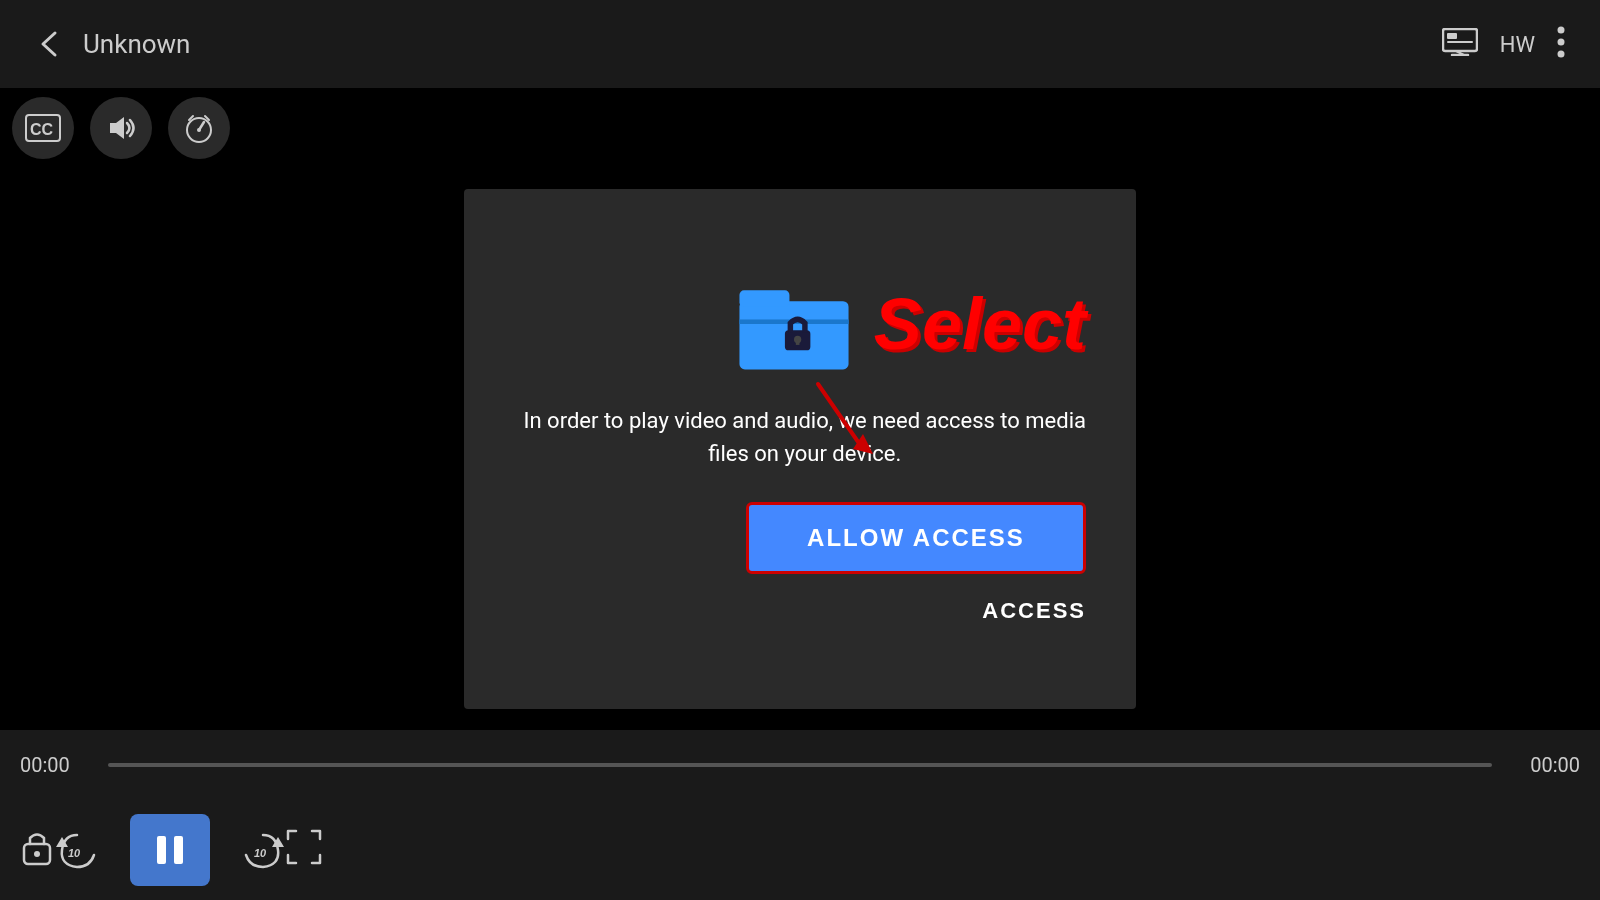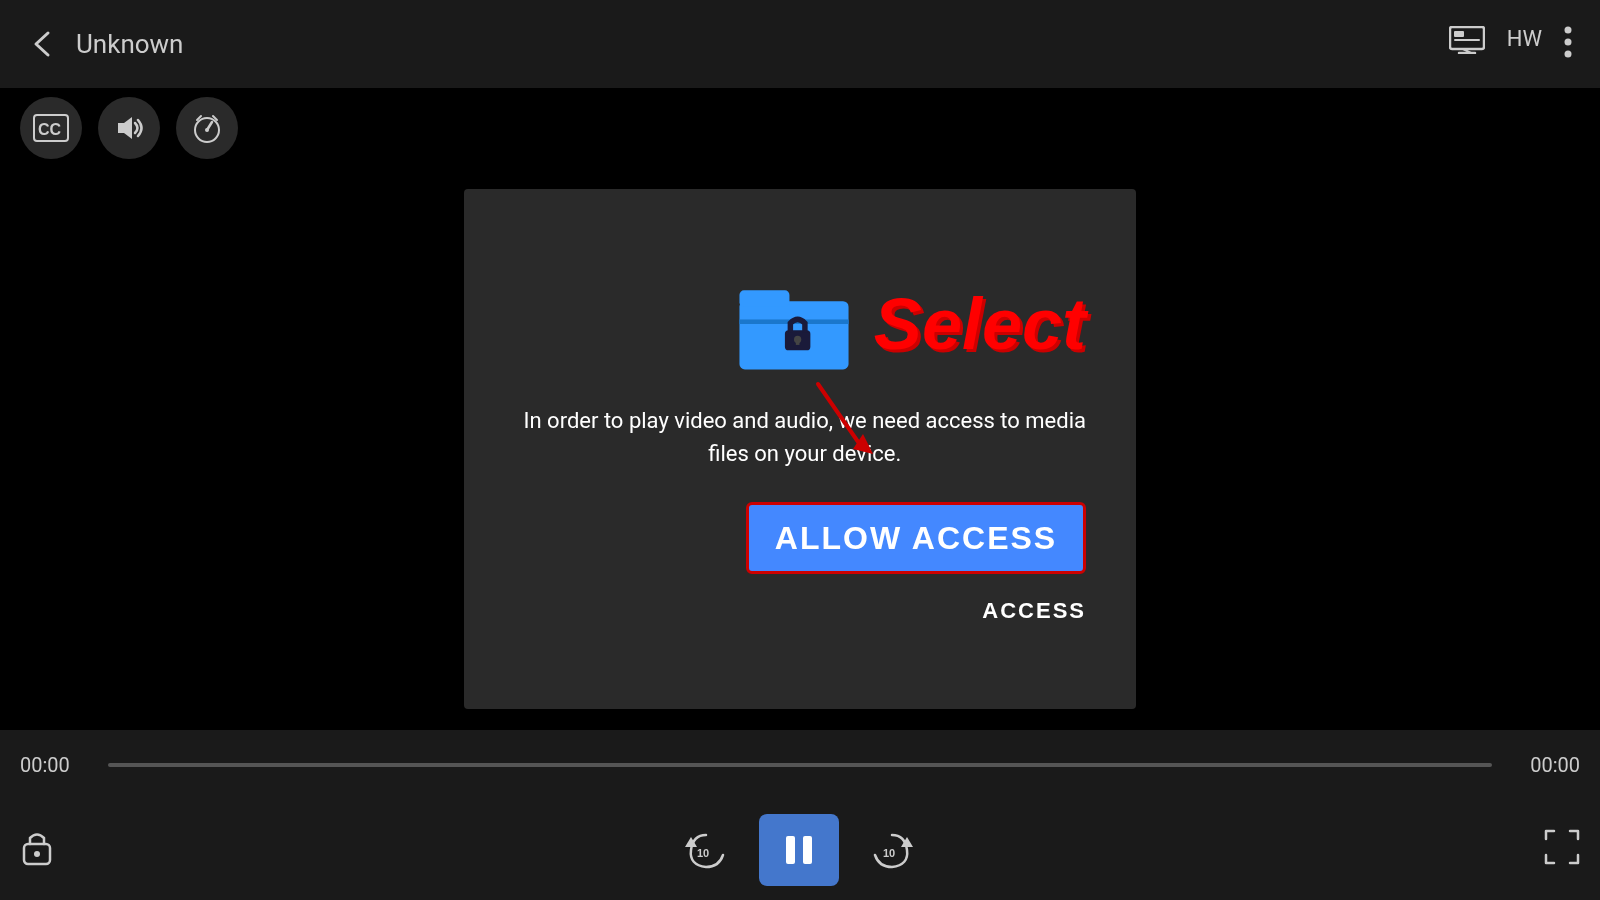--- a/index.html
+++ b/index.html
@@ -16,41 +16,42 @@
     
     #top-bar {
       position: absolute;
       top: 0;
       left: 0;
       right: 0;
       height: 88px;
       background: #1a1a1a;
       display: flex;
       align-items: center;
-      padding: 0 28px;
+      padding: 0 35px;
     }
 
     #back-btn {
       color: #ccc;
       font-size: 28px;
       cursor: pointer;
       margin-right: 18px;
       display: flex;
       align-items: center;
     }
 
     #title {
       color: #ccc;
       font-size: 26px;
       font-weight: 400;
       flex: 1;
     }
 
     #top-right-icons {
       display: flex;
+      align-items: center;
       gap: 22px;
     }
 
     .top-icon {
       color: #ccc;
       font-size: 22px;
       cursor: pointer;
     }
 
     #hw-label {
@@ -61,21 +62,21 @@
     
     #sub-controls {
       position: absolute;
       top: 88px;
       left: 0;
       right: 0;
       height: 80px;
       background: #000;
       display: flex;
       align-items: center;
-      padding: 0 20px;
+      padding: 0 12px;
       gap: 16px;
     }
 
     .ctrl-btn {
       width: 62px;
       height: 62px;
       border-radius: 50%;
       background: #2a2a2a;
       border: none;
       display: flex;
@@ -145,21 +146,21 @@
       margin-bottom: 32px;
     }
 
     #allow-btn {
       width: 340px;
       height: 72px;
       background: #4488ff;
       border: 3px solid #cc0000;
       border-radius: 6px;
       color: #fff;
-      font-size: 32px;
+      font-size: 24px;
       font-weight: 700;
       letter-spacing: 2px;
       cursor: pointer;
       margin-bottom: 24px;
       display: flex;
       align-items: center;
       justify-content: center;
     }
 
     #cancel-btn {
@@ -209,23 +210,24 @@
     #time-end {
       color: #ccc;
       font-size: 20px;
       min-width: 70px;
       text-align: right;
     }
 
     #playback-controls {
       display: flex;
       align-items: center;
-      justify-content: space-between;
+      justify-content: flex-start;
       padding: 0 20px;
       height: 100px;
+      font-style: italic;
     }
 
     #lock-btn {
       color: #ccc;
       font-size: 28px;
       cursor: pointer;
     }
 
     #center-controls {
       display: flex;

